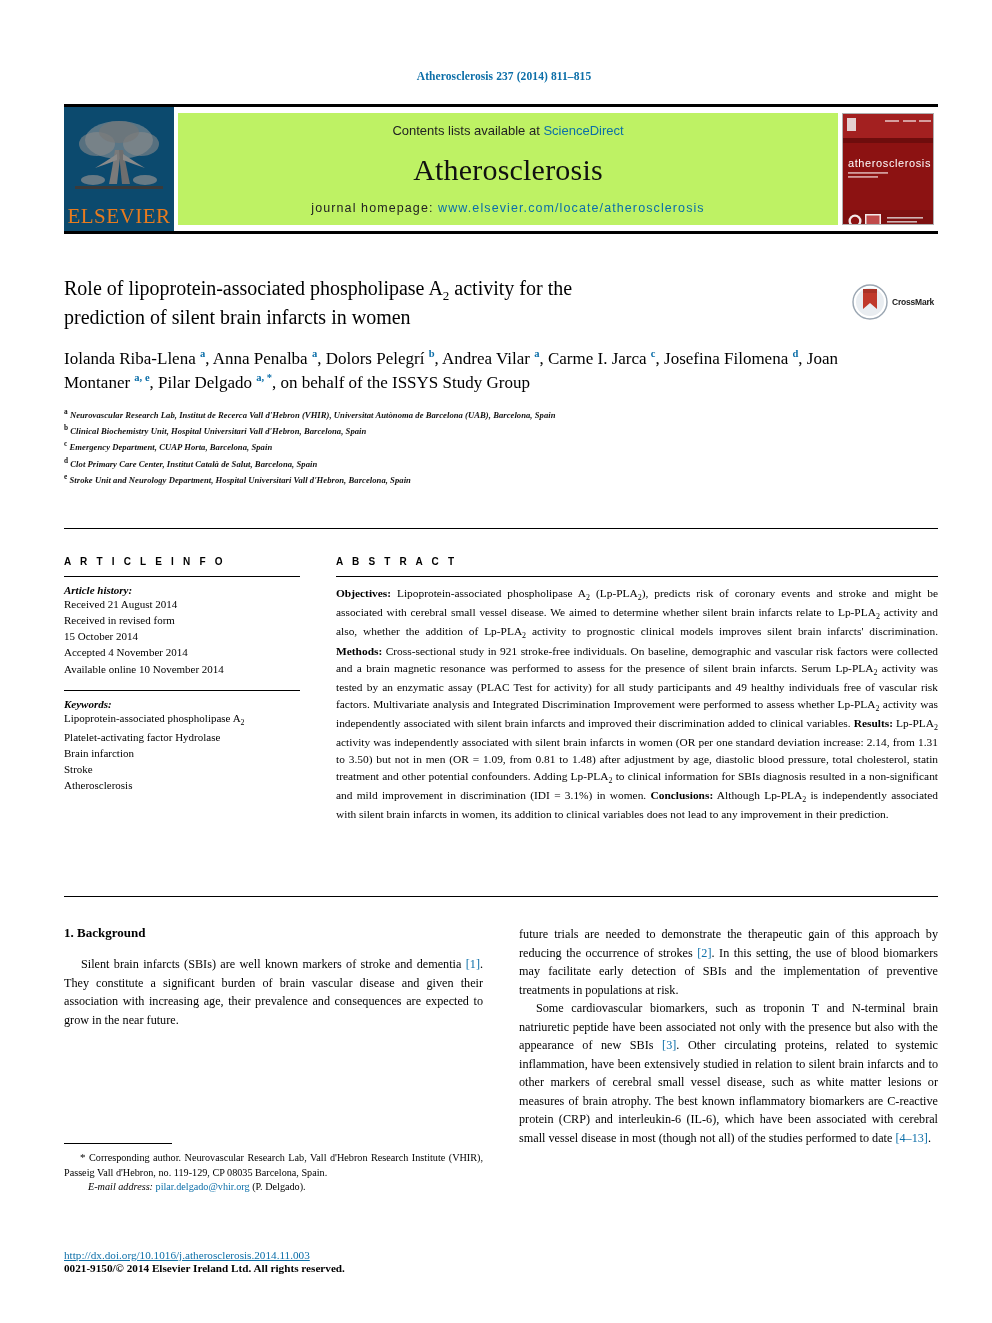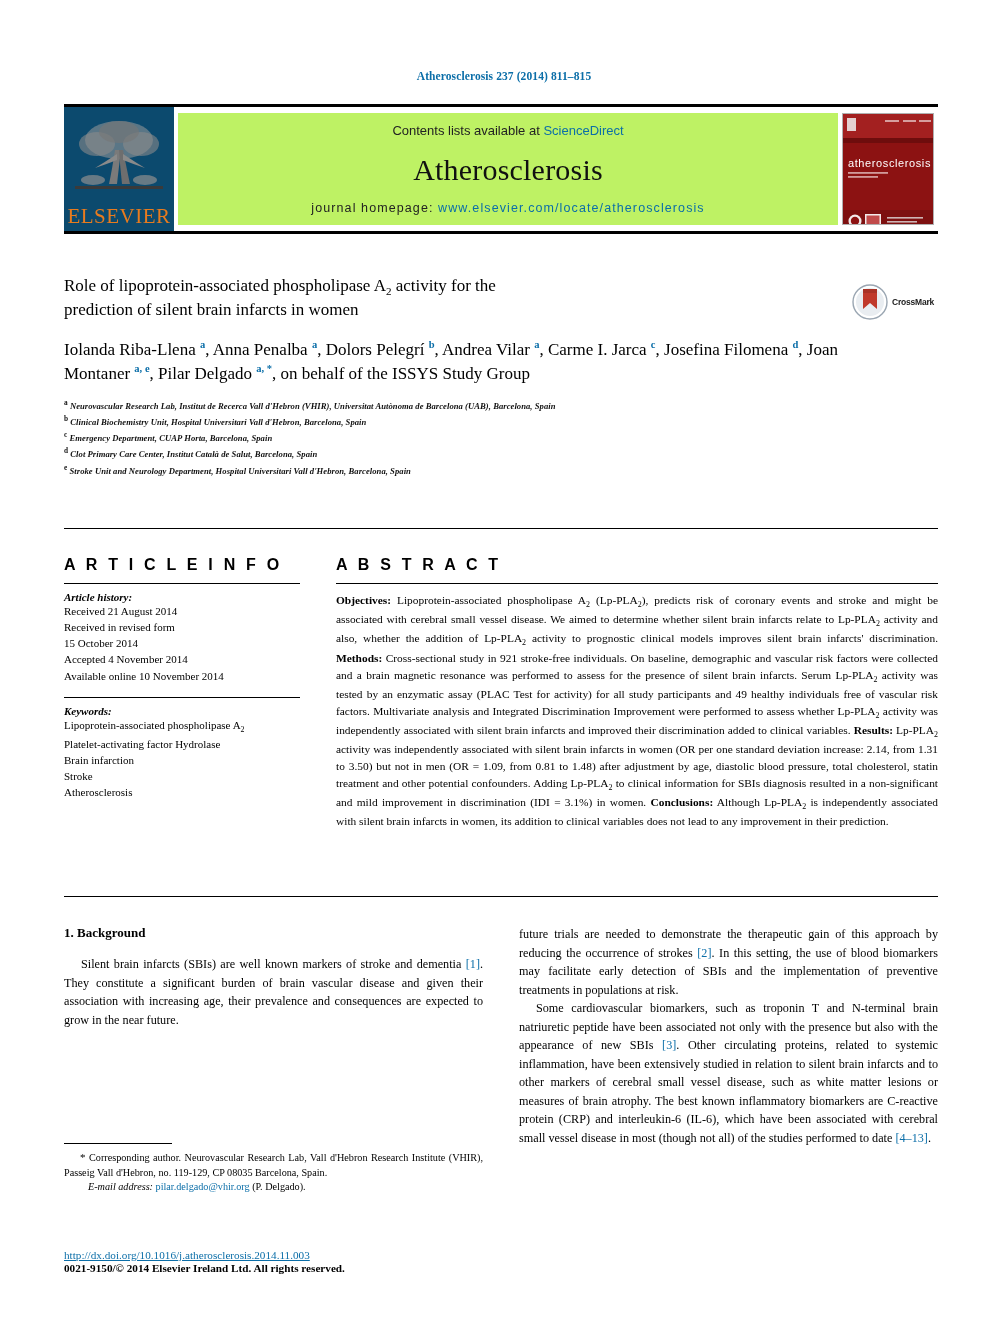--- a/index.html
+++ b/index.html
@@ -59,21 +59,21 @@
   .cover-thumb{
     width:92px; flex:0 0 92px; margin:6px 4px 6px 0;
     background:#8c1212; position:relative; overflow:hidden;
     border:1px solid #b0b0b0;
   }
 
   
   .title-area{ position:absolute; left:64px; top:275px; width:874px; }
   .art-title{
     font-family:"Liberation Serif", serif;
-    font-size:17px; line-height:1.33; font-weight:400; color:#000;
+    font-size:20px; line-height:1.33; font-weight:400; color:#000;
     width:700px; margin:0; letter-spacing:0;
   }
   .art-title sub{ font-size:.65em; }
   .crossmark{
     position:absolute; right:0; top:6px; width:86px; height:42px;
     display:flex; align-items:center; gap:4px;
   }
   .cm-badge{ width:36px; height:36px; position:relative; }
   .cm-text{ font-family:"Liberation Sans", sans-serif; font-size:8.5px; font-weight:bold; color:#222; letter-spacing:-.2px;}
 
@@ -94,21 +94,21 @@
   .rule-main{
     position:absolute; left:64px; width:874px; height:0;
     border-top:1px solid #000;
   }
 
   
   .info-col{ position:absolute; left:64px; top:556px; width:236px; }
   .abs-col { position:absolute; left:336px; top:556px; width:602px; }
   .sec-head{
     font-family:"Liberation Sans", sans-serif;
-    font-size:16px; font-weight:bold; letter-spacing:3.2px; color:#000;
+    font-size:10px; font-weight:bold; letter-spacing:3.2px; color:#000;
   }
   .sec-rule{ border-top:1.6px solid #000; margin-top:9px; }
   .meta-block{ margin-top:7px; }
   .meta-title{
     font-family:"Liberation Serif", serif;
     font-size:11px; font-style:italic; font-weight:bold; color:#000;
   }
   .meta-line{
     font-family:"Liberation Serif", serif;
     font-size:11px; line-height:1.47; color:#000;

